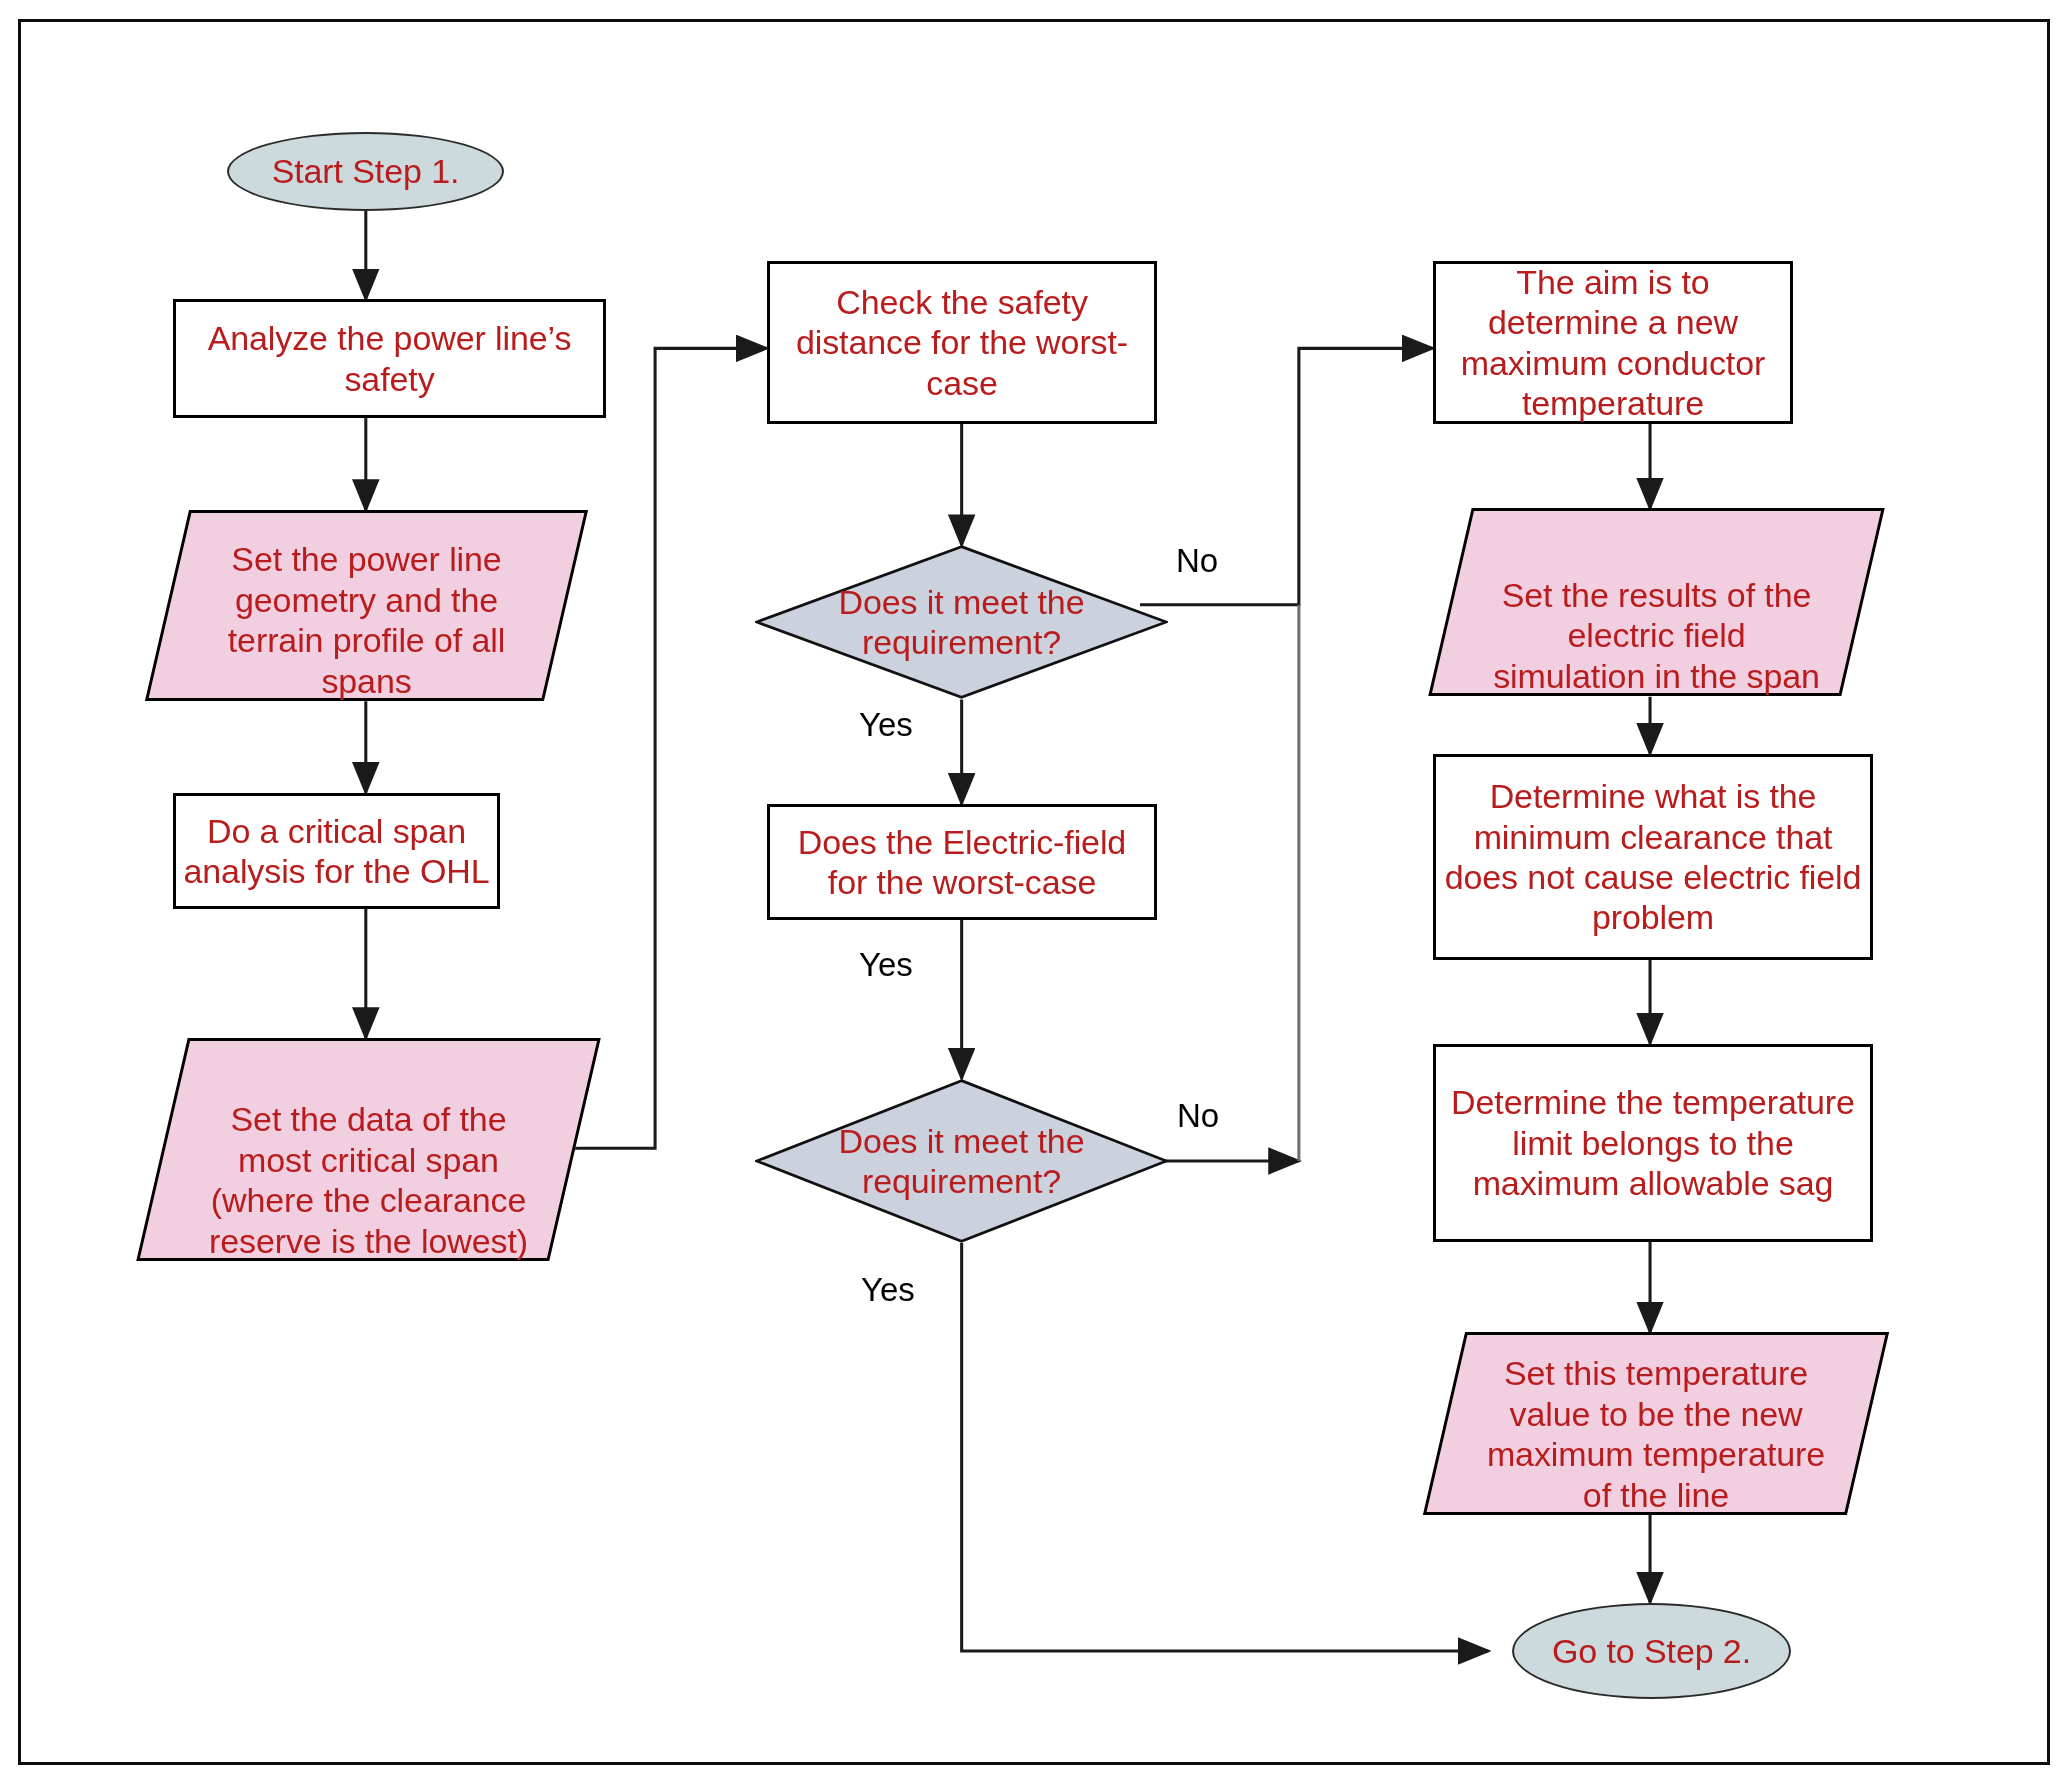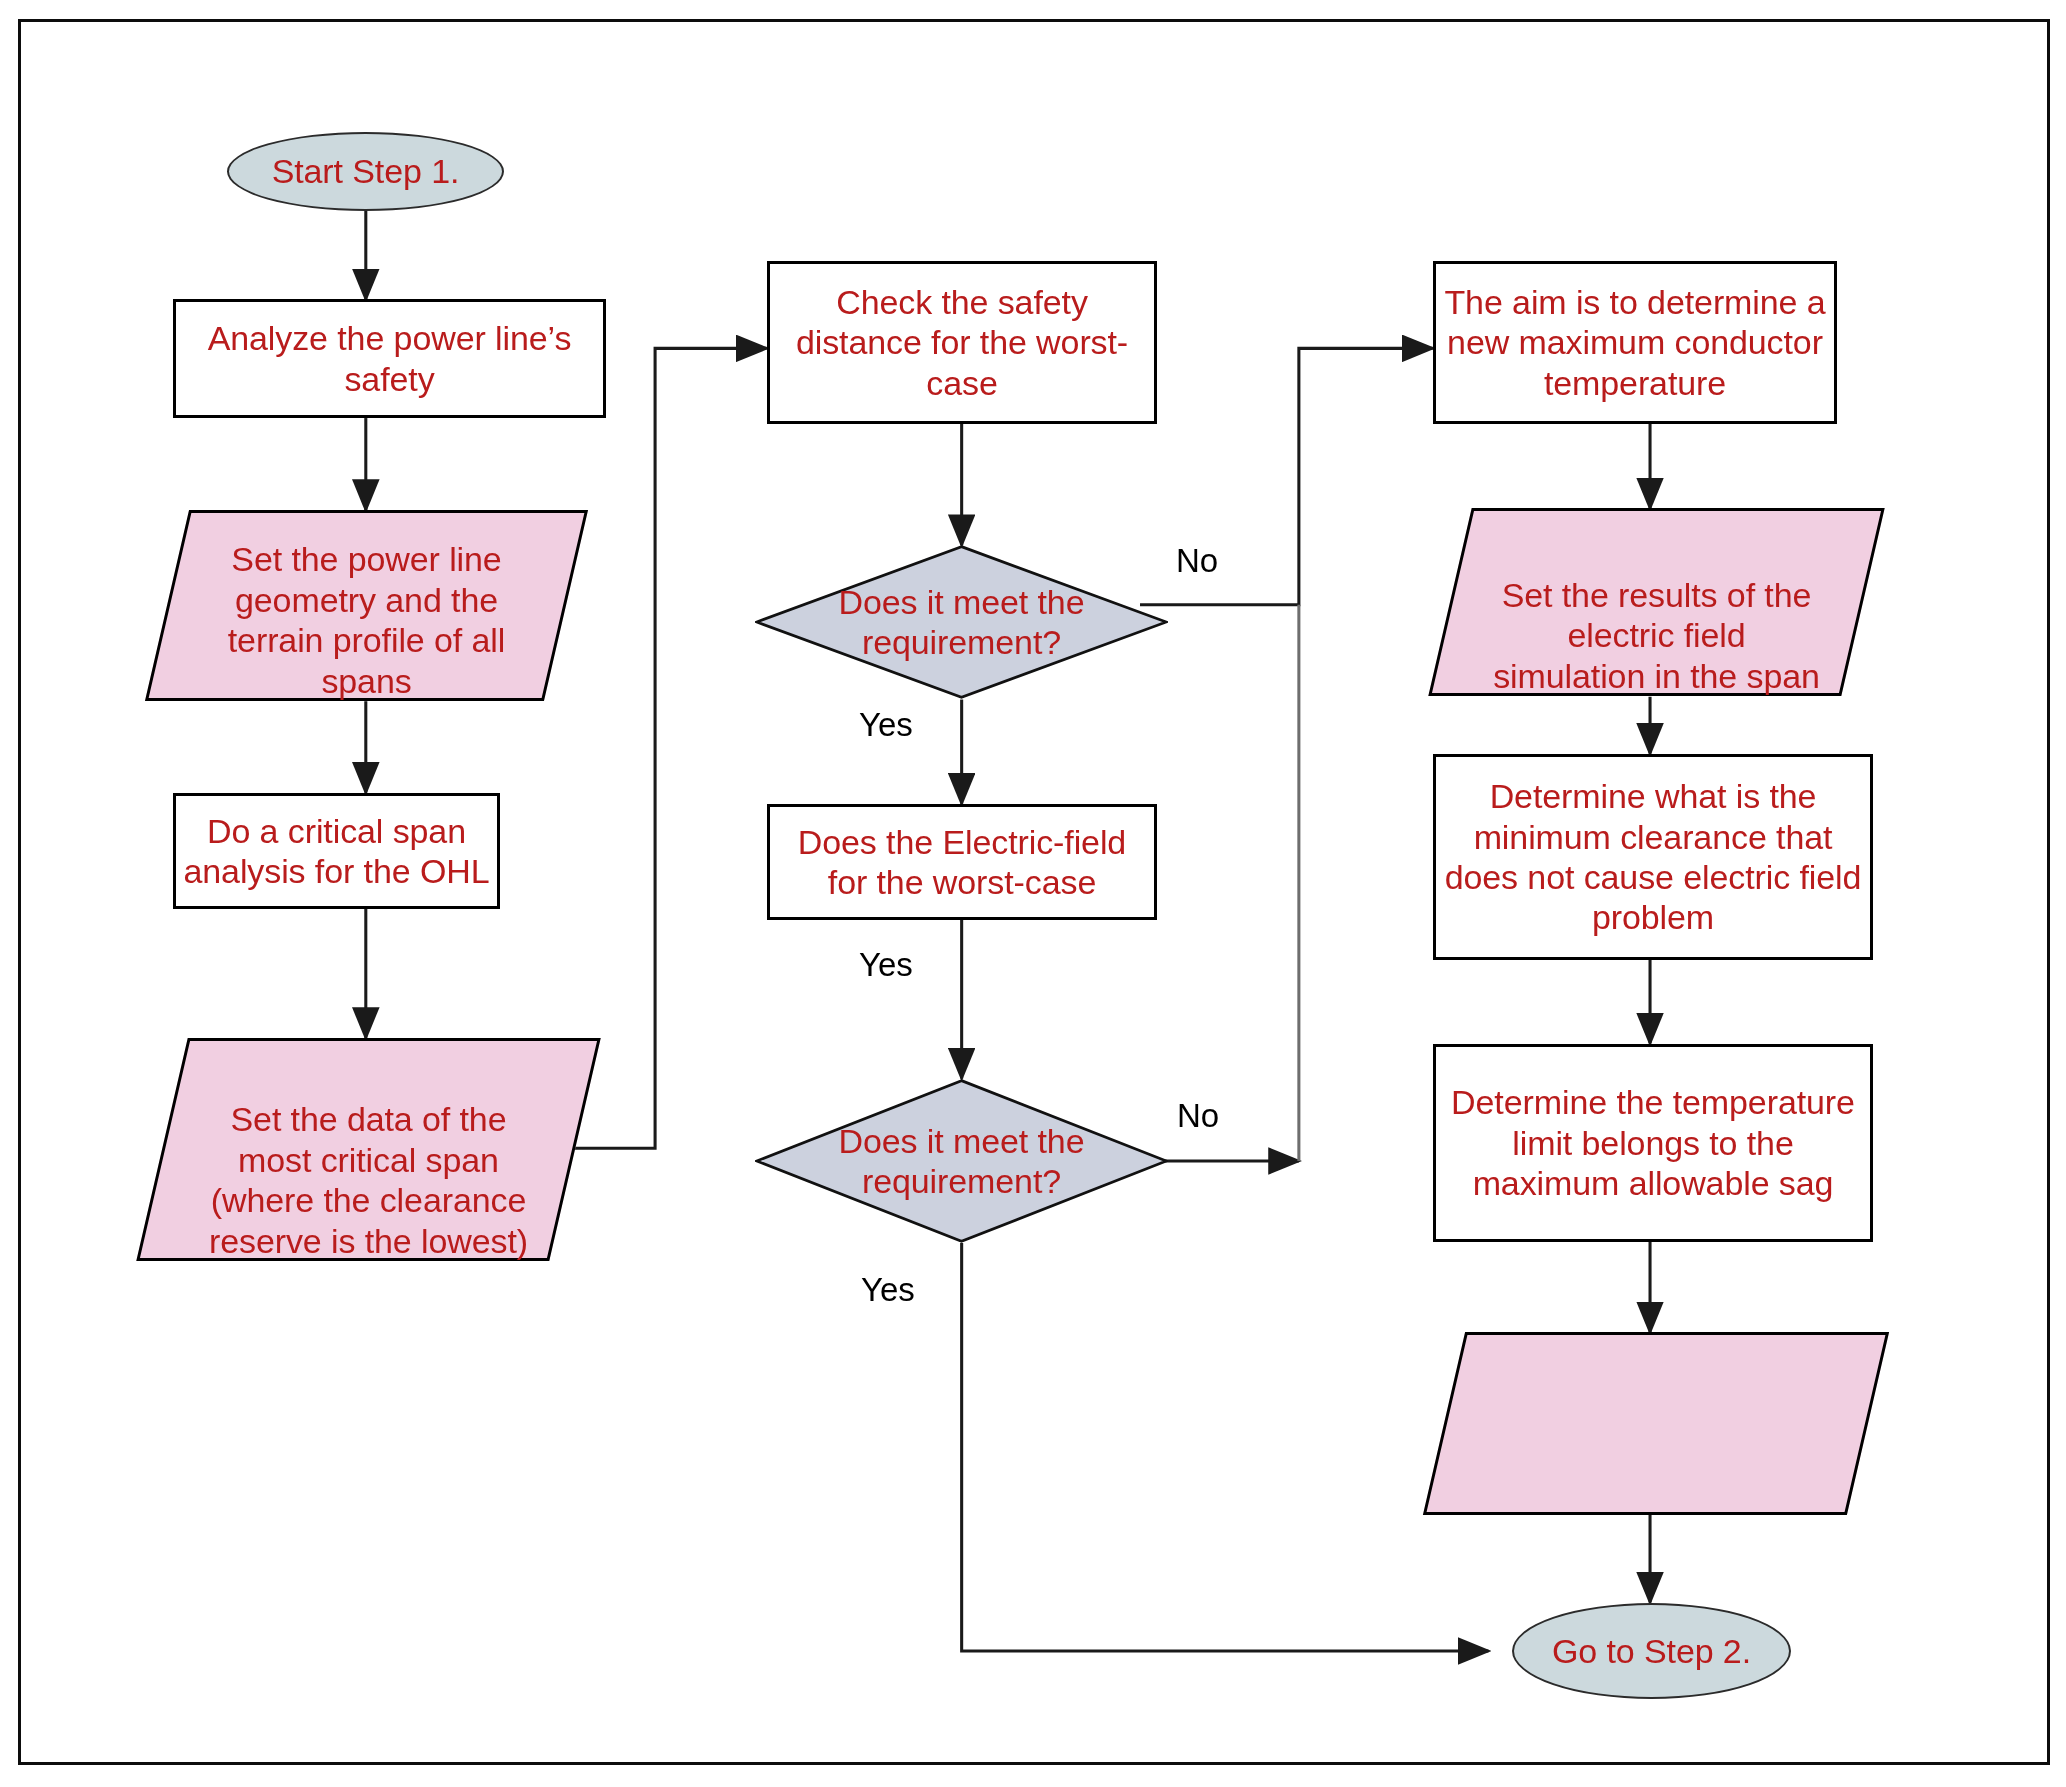--- a/index.html
+++ b/index.html
@@ -183,39 +183,40 @@
 
   <div class="node decision" style="left:755px; top:1079px; width:413px; height:164px;">
     <span class="dia">
       <svg viewBox="0 0 740 295" preserveAspectRatio="none" xmlns="http://www.w3.org/2000/svg">
         <polygon points="370,3 737,147.5 370,292 3,147.5" fill="#ccd1de" stroke="#111111" stroke-width="5"></polygon>
       </svg>
     </span>
     <span class="txt" style="max-width:262px;">Does it meet the requirement?</span>
   </div>
 
-  <div class="node process" style="left:1433px; top:261px; width:404px; height:163px;justify-content:flex-end;">
+  <div class="node process" style="left:1433px; top:261px; width:360px; height:163px;justify-content:flex-end;">
     <span class="txt">The aim is to determine a new maximum conductor temperature</span>
   </div>
 
   <div class="node data-shape" style="left:1450px; top:508px; width:413px; height:188px;">
     <span class="skew"></span>
     <span class="txt" style="max-width:335px;">Set the results of the electric field simulation in the span</span>
   </div>
 
   <div class="node process" style="left:1433px; top:754px; width:440px; height:206px;">
     <span class="txt">Determine what is the minimum clearance that does not cause electric field problem</span>
   </div>
 
   <div class="node process" style="left:1433px; top:1044px; width:440px; height:198px;">
     <span class="txt">Determine the temperature limit belongs to the maximum allowable sag</span>
   </div>
 
   <div class="node data-shape" style="left:1444px; top:1332px; width:424px; height:183px;">
     <span class="skew"></span>
+    <span class="txt" style="max-width:346px;">Set this temperature value to be the new maximum temperature of the line</span>
   </div>
 
   <div class="node terminator" style="left:1512px; top:1603px; width:279px; height:96px;align-items:center;">
     <span class="txt">Go to Step 2.</span>
   </div>
 
   <div class="edge-label" style="left:1176px; top:544px;">No</div>
 
   <div class="edge-label" style="left:859px; top:708px;">Yes</div>
 

